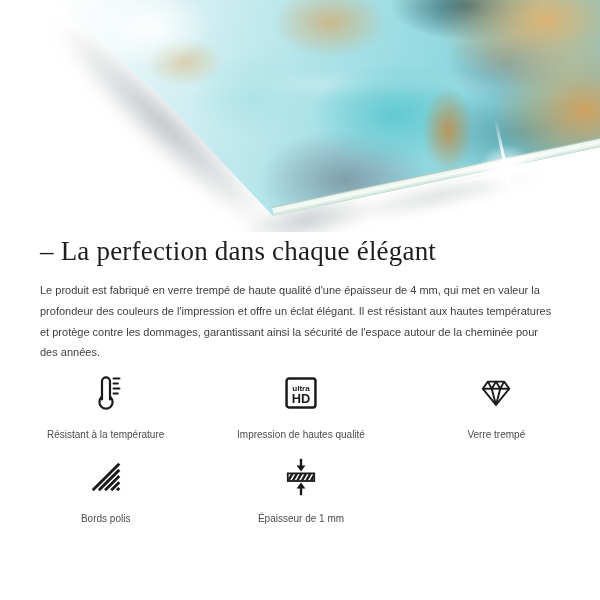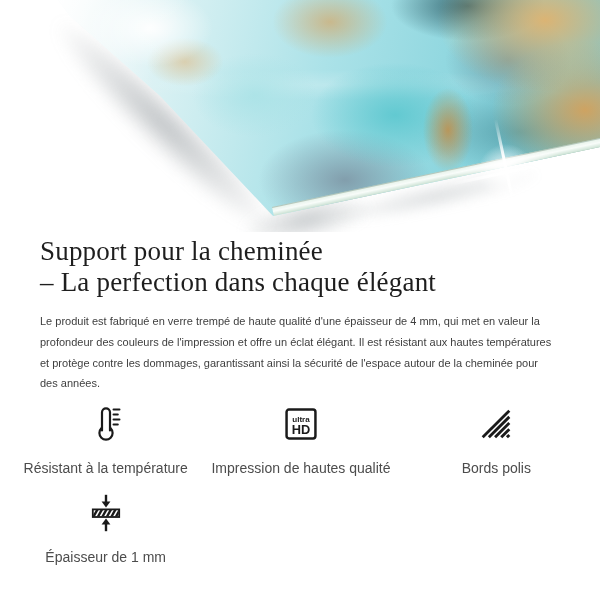--- a/index.html
+++ b/index.html
@@ -70,21 +70,21 @@
   h1{margin:4px 40px 0;font-family:"Liberation Serif",serif;font-weight:400;
      font-size:27px;line-height:31px;color:#1e1e1e;letter-spacing:.2px;}
   h1 span{display:block;}
   p.desc{margin:13px 45px 0 40px;font-size:11px;line-height:20.8px;color:#3e3e3e;}
 
   
   .features{margin:10px 0 0 8px;width:586px;display:grid;
     grid-template-columns:repeat(3,1fr);row-gap:17px;}
   .feature{display:flex;flex-direction:column;align-items:center;}
   .icon-box{height:40px;display:flex;align-items:center;justify-content:center;margin-bottom:16px;}
-  .feature .label{font-size:14px;color:#4c4c4c;text-align:right;}
+  .feature .label{font-size:10px;color:#4c4c4c;text-align:right;}
   .icon-box svg{display:block;}
   .uhd-top{font-family:"Liberation Sans",sans-serif;font-size:8.5px;font-weight:700;fill:#1a1a1a;}
   .uhd-bottom{font-family:"Liberation Sans",sans-serif;font-size:13.5px;font-weight:700;fill:#1a1a1a;}
 </style>
 </head>
 <body>
 
 <div class="page">
 
   <div class="hero" role="img" aria-label="Plaque en verre trempé avec impression marbre abstrait turquoise, or et gris, présentée en perspective avec reflet brillant sur le bord">
@@ -96,21 +96,20 @@
       <div class="fade-tl"></div>
       <div class="edge-left"></div>
       <div class="edge-bottom"></div>
     </div>
     <div class="sparkle">
       <span class="glow"></span>
     </div>
   </div>
 
   <h1>
-    <span>Support pour la cheminée</span>
     <span>– La perfection dans chaque élégant</span>
   </h1>
 
   <p class="desc">Le produit est fabriqué en verre trempé de haute qualité d'une épaisseur de 4 mm, qui met en valeur la profondeur des couleurs de l'impression et offre un éclat élégant. Il est résistant aux hautes températures et protège contre les dommages, garantissant ainsi la sécurité de l'espace autour de la cheminée pour des années.</p>
 
   <div class="features">
 
     <div class="feature">
       <div class="icon-box">
         <svg width="40" height="40" viewBox="0 0 40 40" fill="none" stroke="#1a1a1a" stroke-width="2.2" stroke-linecap="round">
@@ -130,20 +129,31 @@
         <svg width="38" height="38" viewBox="0 0 40 40" fill="none">
           <rect x="4.8" y="4.8" width="30.4" height="30.4" rx="2.5" stroke="#1a1a1a" stroke-width="2.6"></rect>
           <text x="20" y="18" text-anchor="middle" class="uhd-top">ultra</text>
           <text x="20" y="30.5" text-anchor="middle" class="uhd-bottom">HD</text>
         </svg>
       </div>
       <span class="label">Impression de hautes qualité</span>
     </div>
 
 
+    <div class="feature">
+      <div class="icon-box">
+        <svg width="40" height="38" viewBox="0 0 40 40" fill="none" stroke="#1a1a1a" stroke-width="2" stroke-linejoin="round">
+          <path d="M11.5 8 H28.5 L34 15.5 L20 32.5 L6 15.5 Z"></path>
+          <path d="M6 15.5 H34"></path>
+          <path d="M11.5 8 L15.5 15.5 L20 32.5 L24.5 15.5 L28.5 8"></path>
+          <path d="M15.5 15.5 L20 8 L24.5 15.5"></path>
+        </svg>
+      </div>
+      <span class="label">Verre trempé</span>
+    </div>
 
     <div class="feature">
       <div class="icon-box">
         <svg width="38" height="38" viewBox="0 0 40 40" fill="none" stroke="#1a1a1a" stroke-width="3">
           <line x1="6" y1="34" x2="34" y2="6"></line>
           <line x1="12.5" y1="34" x2="34" y2="12.5"></line>
           <line x1="19" y1="34" x2="34" y2="19"></line>
           <line x1="25.5" y1="34" x2="34" y2="25.5"></line>
           <line x1="31.5" y1="34" x2="34" y2="31.5"></line>
         </svg>

